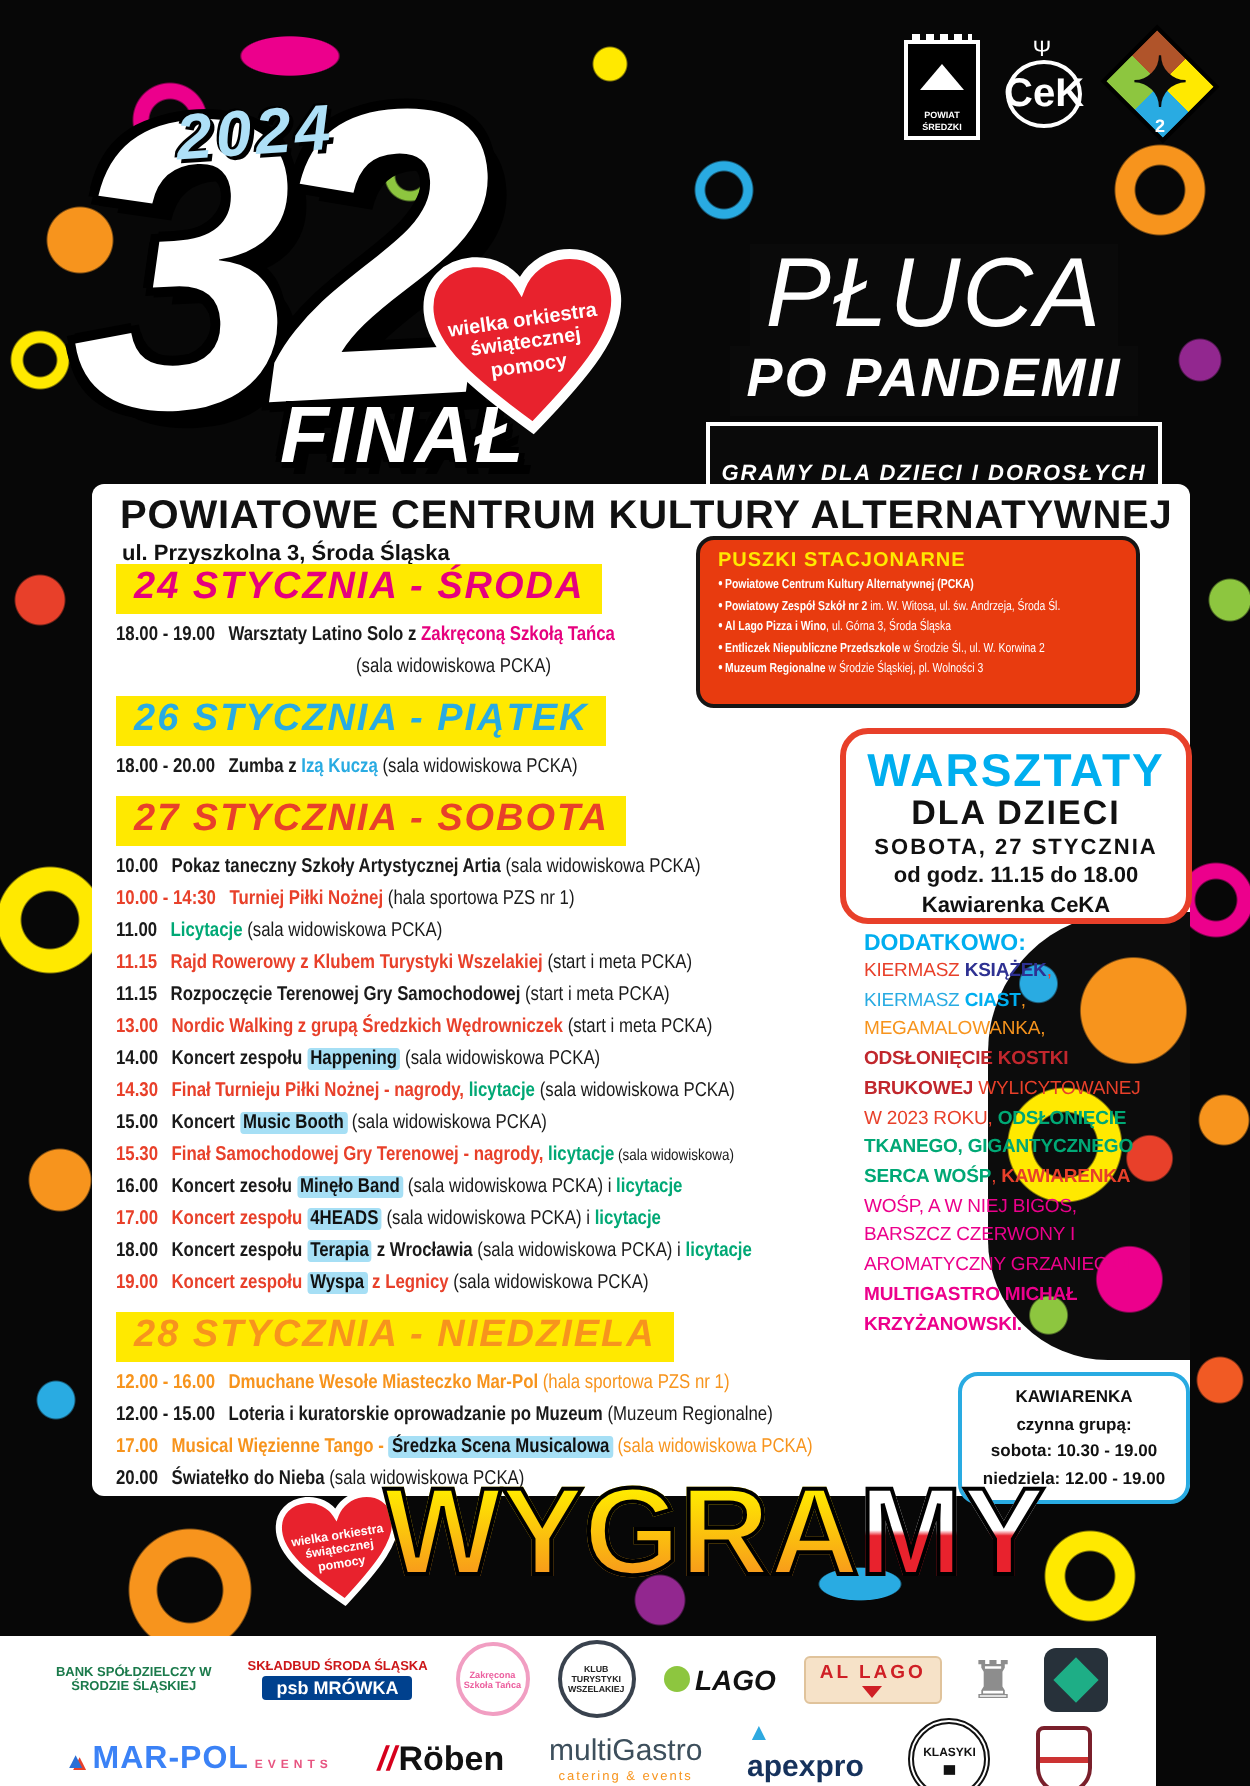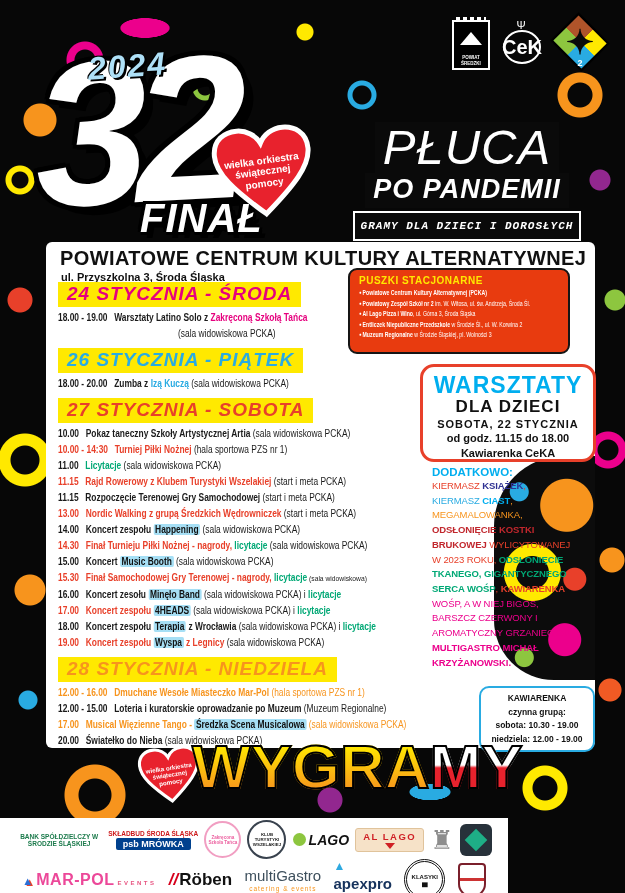--- a/index.html
+++ b/index.html
@@ -41,21 +41,21 @@
   .heart-top{left:213px;top:126px;transform:rotate(-5deg);}
   .heart-wrap svg{position:absolute;inset:0;}
   .heart-text{position:absolute;inset:18px 6px 20px 6px;display:flex;align-items:center;justify-content:center;
     text-align:center;color:#fff;font-weight:700;font-size:10px;line-height:1.12;transform:rotate(-3deg);}
   .pluca{left:336px;top:122px;width:262px;text-align:center;}
   .pluca .t1{display:inline-block;background:#0a0a0a;color:#fff;font-weight:400;font-style:italic;
     font-size:49px;letter-spacing:1px;padding:0 8px 2px;line-height:1.05;}
   .pluca .t2{display:inline-block;background:#0a0a0a;color:#fff;font-weight:700;font-style:italic;
     font-size:27px;letter-spacing:1px;padding:1px 8px 3px;margin-top:-2px;}
   .pluca .t3{display:inline-block;background:#0a0a0a;border:2px solid #fff;color:#fff;font-weight:700;
-    font-style:italic;font-size:11px;letter-spacing:1px;padding:7px 6px;margin-top:3px;font-family:Liberation Mono, monospace;}
+    font-style:italic;font-size:11px;letter-spacing:1px;padding:18px 6px;margin-top:3px;}
   .toplogos{left:452px;top:20px;display:flex;gap:12px;align-items:flex-start;}
   .lg-powiat{width:34px;height:46px;border:2px solid #fff;background:#000;position:relative;display:flex;
     flex-direction:column;justify-content:flex-end;align-items:center;}
   .lg-powiat::before{content:"";position:absolute;top:-5px;left:2px;right:2px;height:4px;
     background:repeating-linear-gradient(90deg,#fff 0 4px,transparent 4px 7px);}
   .lg-powiat::after{content:"";position:absolute;top:10px;left:50%;transform:translateX(-50%);
     border-left:11px solid transparent;border-right:11px solid transparent;border-bottom:13px solid #fff;}
   .lg-powiat span{font-size:4.5px;color:#fff;font-weight:700;text-align:center;line-height:1.2;padding-bottom:2px;}
   .lg-cek{width:40px;height:46px;color:#fff;text-align:center;}
   .lg-cek .horns{font-size:11px;line-height:10px;letter-spacing:2px;}
@@ -108,21 +108,21 @@
       radial-gradient(circle at 80% 55%,#e8402a 0 11px,transparent 12px),
       radial-gradient(circle at 30% 90%,#8dc63f 0 9px,transparent 10px);}
   
   .heart-bottom{left:136px;top:750px;transform:rotate(-6deg) scale(.62);transform-origin:0 0;}
   .wygramy{left:192px;top:736px;font-size:62px;font-weight:700;letter-spacing:0;line-height:1;}
   .wygramy .g1{background:linear-gradient(180deg,#ffe900 20%,#f7941d 85%);-webkit-background-clip:text;
     background-clip:text;color:transparent;-webkit-text-stroke:2px #000;}
   .wygramy .g2{background:linear-gradient(180deg,#fff 48%,#e8222d 52%);-webkit-background-clip:text;
     background-clip:text;color:transparent;-webkit-text-stroke:2px #000;}
   
-  .sponsors{left:0;top:818px;width:508px;height:75px;background:#fff;display:flex;flex-direction:column;
+  .sponsors{left:0;top:818px;width:578px;height:75px;background:#fff;display:flex;flex-direction:column;
     justify-content:space-evenly;padding:2px 10px;box-sizing:border-box;}
   .sprow{display:flex;align-items:center;justify-content:space-evenly;}
   .logo{display:flex;flex-direction:column;align-items:center;justify-content:center;text-align:center;gap:1px;}
   .l1{font-weight:700;}
   .bank .l1{color:#1b7a4b;font-size:6.5px;max-width:86px;}
   .mrowka .l1{color:#cc1719;font-size:6.5px;}
   .mrowka .l2{background:#00418e;color:#fff;font-weight:700;font-size:9px;padding:1px 7px;border-radius:2px;}
   .zakrecona{width:37px;height:37px;border:2px solid #f19ec2;border-radius:50%;box-sizing:border-box;}
   .zakrecona .l1{font-size:4.6px;color:#ec5f9f;max-width:30px;}
   .klub{width:39px;height:39px;border:2px solid #39424e;border-radius:50%;box-sizing:border-box;background:#fff;}
@@ -132,21 +132,21 @@
   .allago{background:#f6e2c8;border:1px solid #e0c39b;padding:2px 7px;border-radius:3px;}
   .allago .l1{color:#cf1f25;font-size:9.5px;letter-spacing:1.5px;}
   .allago::after{content:"";width:0;height:0;border-left:5px solid transparent;border-right:5px solid transparent;
     border-top:6px solid #cf1f25;}
   .ratusz{color:#8d8d8d;font-size:26px;line-height:1;}
   .ratusz::before{content:"♜";}
   .art{width:32px;height:32px;background:#27313a;border-radius:6px;position:relative;}
   .art::after{content:"";position:absolute;inset:8px;background:#1eae86;transform:rotate(45deg);}
   .marpol{flex-direction:row;align-items:baseline;gap:3px;}
   .marpol::before{content:"▲";color:#2a6fd6;font-size:11px;text-shadow:2px 1px 0 #e8402a;}
-  .marpol .l1{color:#ec4899;font-size:16px;letter-spacing:.5px;}
+  .marpol .l1{color:#3b82f6;font-size:16px;letter-spacing:.5px;}
   .marpol .l2{color:#e75480;font-size:6px;letter-spacing:2.5px;font-weight:700;}
   .roben .l1{color:#111;font-size:17px;}
   .roben .l1::before{content:"//";color:#d6001c;font-style:italic;margin-right:1px;}
   .multigastro .l1{color:#3d4f5c;font-size:15px;font-weight:400;}
   .multigastro .l2{color:#f7941d;font-size:6.5px;letter-spacing:1px;}
   .apexpro{flex-direction:column;align-items:baseline;gap:2px;}
   .apexpro::before{content:"▲";color:#2ea9e0;font-size:12px;}
   .apexpro .l1{font-size:15px;color:#16325c;}
   .apexpro .l2{color:#2ea9e0;font-size:5.5px;letter-spacing:2px;}
   .klasyki{width:41px;height:41px;border:3px double #111;border-radius:50%;box-sizing:border-box;background:#fff;}
@@ -212,21 +212,21 @@
         <li><b>Powiatowy Zespół Szkół nr 2</b> im. W. Witosa, ul. św. Andrzeja, Środa Śl.</li>
         <li><b>Al Lago Pizza i Wino</b>, ul. Górna 3, Środa Śląska</li>
         <li><b>Entliczek Niepubliczne Przedszkole</b> w Środzie Śl., ul. W. Korwina 2</li>
         <li><b>Muzeum Regionalne</b> w Środzie Śląskiej, pl. Wolności 3</li>
       </ul>
   </div>
 
   <div class="abs warsztaty">
     <div class="w1">WARSZTATY</div>
     <div class="w2">DLA DZIECI</div>
-    <div class="w3">SOBOTA, 22 STYCZNIA</div>
+    <div class="w3">SOBOTA, 27 STYCZNIA</div>
     <div class="w4">od godz. 11.15 do 18.00</div>
     <div class="w5">Kawiarenka CeKA</div>
   </div>
 
   <div class="abs dodatkowo">
     <h3>DODATKOWO:</h3>
     <p id="dodatkowo-text"><span style="color: rgb(232, 64, 42); font-weight: 400;">KIERMASZ </span><span style="color: rgb(46, 49, 146); font-weight: 700;">KSIĄŻEK</span><span style="color: rgb(232, 64, 42); font-weight: 400;">, </span><span style="color: rgb(41, 171, 226); font-weight: 400;">KIERMASZ </span><span style="color: rgb(0, 174, 239); font-weight: 700;">CIAST</span><span style="color: rgb(247, 148, 29); font-weight: 400;">, </span><span style="color: rgb(247, 148, 29); font-weight: 400;">MEGAMALOWANKA, </span><span style="color: rgb(193, 39, 45); font-weight: 700;">ODSŁONIĘCIE KOSTKI BRUKOWEJ </span><span style="color: rgb(232, 64, 42); font-weight: 400;">WYLICYTOWANEJ W 2023 ROKU, </span><span style="color: rgb(0, 168, 117); font-weight: 700;">ODSŁONIĘCIE TKANEGO, GIGANTYCZNEGO SERCA WOŚP</span><span style="color: rgb(232, 64, 42); font-weight: 400;">, </span><span style="color: rgb(232, 64, 42); font-weight: 700;">KAWIARENKA </span><span style="color: rgb(236, 0, 140); font-weight: 400;">WOŚP, A W NIEJ </span><span style="color: rgb(236, 0, 140); font-weight: 400;">BIGOS, BARSZCZ CZERWONY I AROMATYCZNY GRZANIEC OD </span><span style="color: rgb(236, 0, 140); font-weight: 700;">MULTIGASTRO MICHAŁ KRZYŻANOWSKI.</span></p>
   </div>
 
   <div class="abs kawiarenka">

